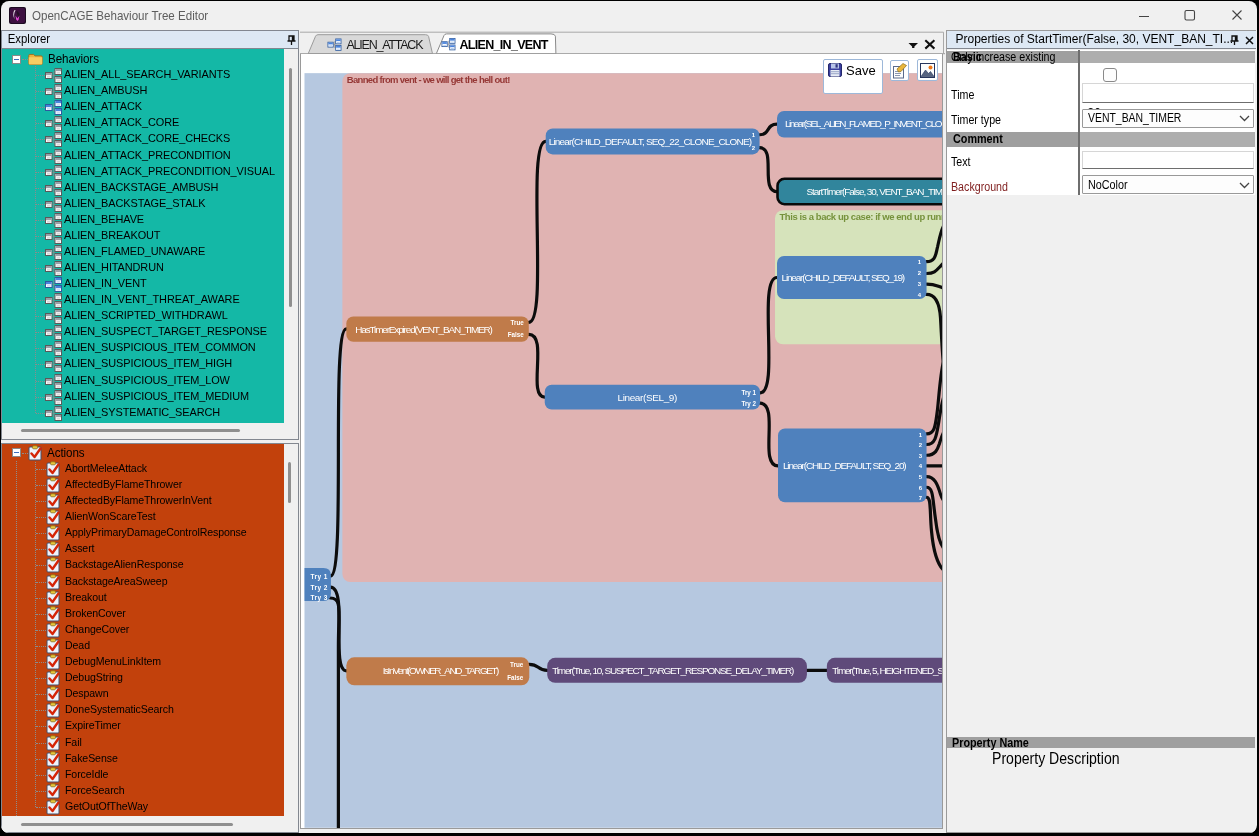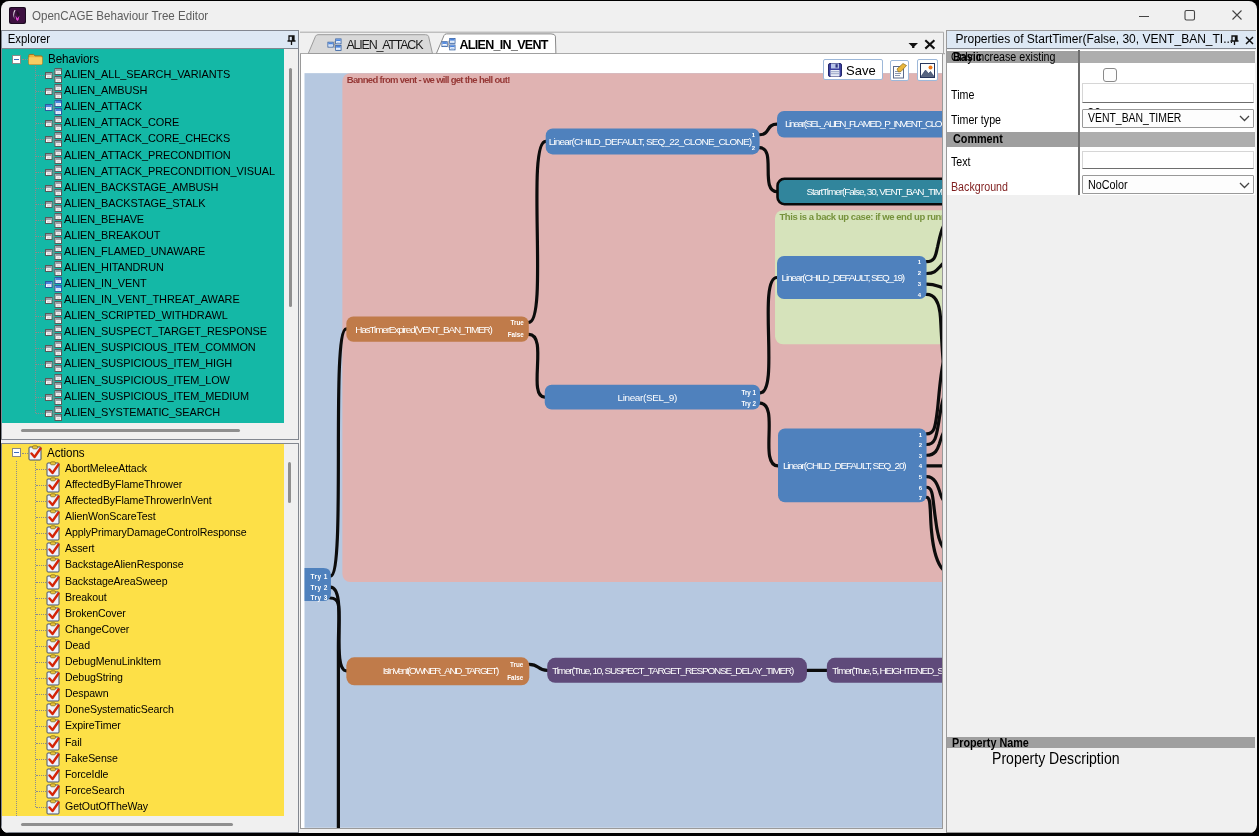--- a/index.html
+++ b/index.html
@@ -253,21 +253,21 @@
 <div class="trow" style="left:62px;top:356px">
           <span class="lbl">ALIEN_SYSTEMATIC_SEARCH</span>
         </div>
 </div>
 <div class="sbv" style="left:282px;top:18px;width:14px;height:374px;"></div>
 <div class="sbthumb" style="left:287px;top:37px;width:3px;height:239px;"></div>
 <div class="sbv" style="left:0;top:392px;width:296px;height:16px;"></div>
 <div class="sbthumb" style="left:19px;top:398px;width:219px;height:3px;"></div>
 </div>
 <div class="panel" style="left:0;top:442px;width:298px;height:390px;">
-<div class="abs" style="left:0;top:0;width:296px;height:372px;background:#fde047;overflow:hidden">
+<div class="abs" style="left:0;top:0;width:296px;height:372px;background:#c2410c;overflow:hidden">
 <div class="dotv" style="left:14px;top:17px;height:355px"></div>
 <div class="exp" style="left:10px;top:4px;"></div>
 <div class="doth" style="left:20px;top:9px;width:6px;"></div>
 <svg class="abs" style="left:26px;top:1px" width="14" height="16" viewBox="0 0 14 16">
           <use href="#clip"></use>
         </svg>
 <div class="trow" style="left:45px;top:1px">
           <span class="lbl" style="font-size:12.5px;transform:scaleX(0.93)">Actions</span>
         </div>
 <div class="dotv" style="left:33px;top:18px;height:345px"></div>
@@ -516,21 +516,21 @@
 <rect x="345" y="658.5" width="183.5" height="28" rx="8" fill="#c07b4a"></rect>
 <text x="440" y="675.5" font-size="10" fill="#fff" text-anchor="middle" textLength="117">IsInVent(OWNER_AND_TARGET)</text>
 <text x="522.5" y="668.5" font-size="6.3" fill="#fff" text-anchor="end" font-weight="bold">True</text>
 <text x="522.5" y="681" font-size="6.3" fill="#fff" text-anchor="end" font-weight="bold">False</text>
 <rect x="546.5" y="659" width="260.5" height="25" rx="8" fill="#5f4a7a"></rect>
 <text x="673" y="675" font-size="10" fill="#fff" text-anchor="middle" textLength="243">Timer(True,  10,  SUSPECT_TARGET_RESPONSE_DELAY_TIMER)</text>
 <rect x="827" y="659" width="130" height="25" rx="8" fill="#5f4a7a"></rect>
 <text x="832.5" y="675" font-size="10" fill="#fff" text-anchor="start" textLength="112">Timer(True, 5, HEIGHTENED_S</text>
 </svg>
 
-<div class="abs" style="left:822px;top:58px;width:60px;height:21px;background:#fff;border:1px solid #9db8d9;border-radius:2px;">
+<div class="abs" style="left:822px;top:58px;width:60px;height:35px;background:#fff;border:1px solid #9db8d9;border-radius:2px;">
  <svg class="abs" style="left:4px;top:3px" width="14" height="14" viewBox="0 0 14 14">
   <rect x="0.5" y="0.5" width="13" height="13" rx="1.5" fill="#3a3f9e" stroke="#23276b"></rect>
   <rect x="3" y="0.5" width="8" height="5" fill="#b8c4e8"></rect>
   <rect x="7.5" y="1.2" width="2.2" height="3.4" fill="#30357f"></rect>
   <rect x="2.5" y="7" width="9" height="6.5" fill="#e8ecf5"></rect>
   <rect x="2.5" y="8.2" width="9" height="1" fill="#9aa6c8"></rect>
   <rect x="2.5" y="10.2" width="9" height="1" fill="#9aa6c8"></rect>
  </svg>
  <span class="abs" style="left:22px;top:3px;font-size:13px;color:#000;">Save</span>
 </div>

